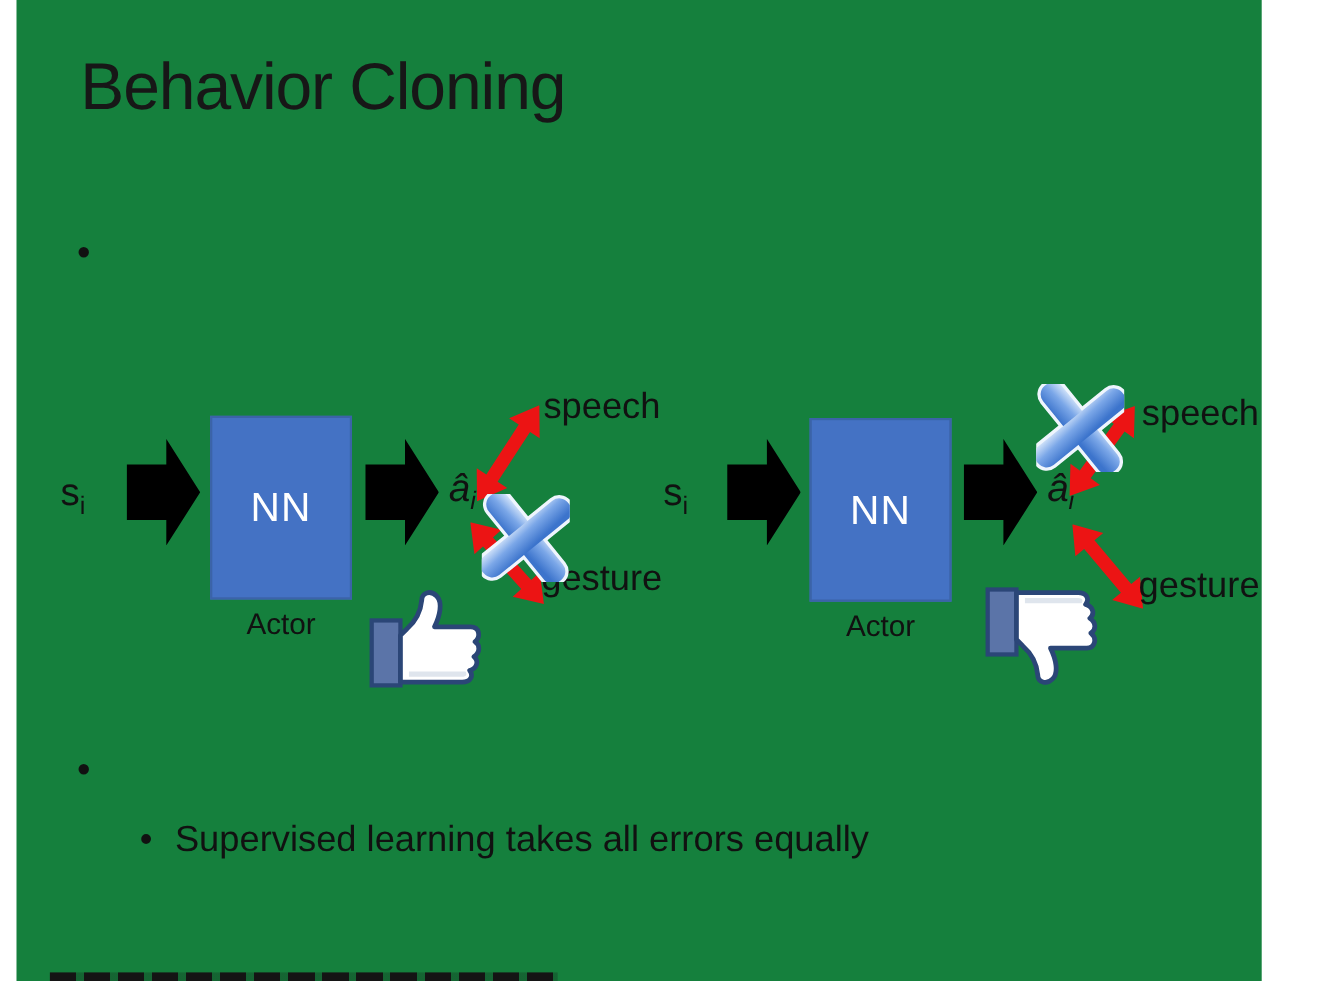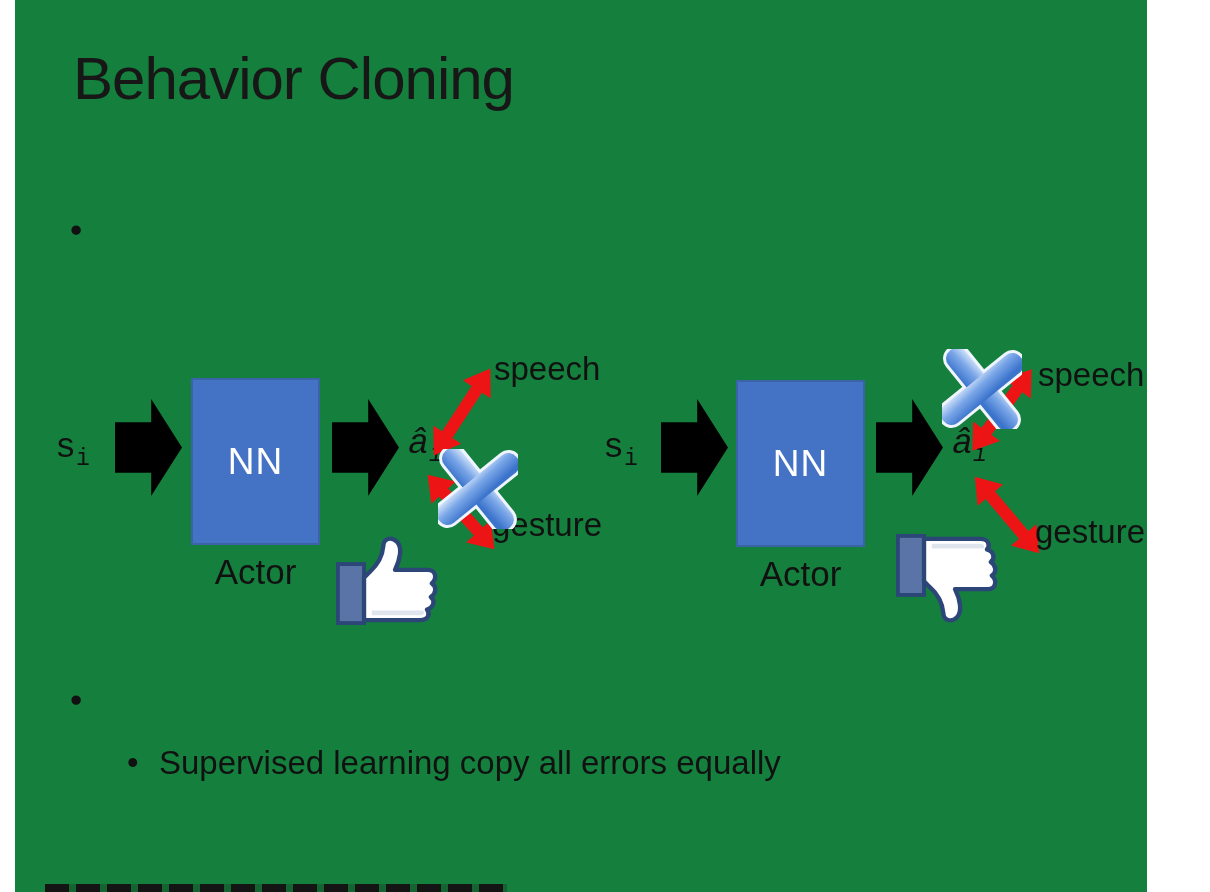--- a/index.html
+++ b/index.html
@@ -7,33 +7,33 @@
          font-family:"Liberation Sans",sans-serif;color:#1a1a1a;margin-left:15px;}
   .title{position:absolute;left:58px;top:44px;font-size:60px;font-weight:300;
          letter-spacing:-1px;color:#171717;}
   .bullet-row{position:absolute;display:flex;font-size:35px;line-height:1.5;color:#111;}
   .bullet-dot{width:34px;flex:0 0 34px;}
   .b1{left:55px;top:204px;width:1060px;}
   .b2{left:55px;top:674px;width:1100px;}
   .b3{left:112px;top:738px;font-size:33px;}
   .b3 .bullet-dot{width:32px;flex:0 0 32px;}
 
-  .io-label{position:absolute;font-size:35px;color:#111;font-family:Liberation Mono, monospace;}
+  .io-label{position:absolute;font-size:35px;color:#111;}
   .io-label sub{font-size:23px;}
-  .math-label{position:absolute;font-family:Liberation Mono, monospace;font-style:italic;
+  .math-label{position:absolute;font-family:Liberation Sans, sans-serif;font-style:italic;
               font-size:35px;color:#111;}
   .math-label sub{font-size:23px;font-style:italic;}
 
   .barrow{position:absolute;width:67px;height:97px;background:#000;
           clip-path:polygon(0 24%,54% 24%,54% 0,100% 50%,54% 100%,54% 76%,0 76%);}
   .nn-box{position:absolute;width:129px;height:167px;background:#4472c4;
           border:2px solid #3b63a8;box-sizing:border-box;display:flex;
           align-items:center;justify-content:center;}
   .nn-box span{color:#ffffff;font-size:37px;letter-spacing:1px;text-align:right;}
-  .actor-label{position:absolute;width:133px;text-align:center;font-size:35px;color:#111;}
+  .actor-label{position:absolute;width:133px;text-align:center;font-size:27px;color:#111;}
 
   .darrow{position:absolute;height:36px;background:#ec1414;
           clip-path:polygon(0 50%,24% 4%,24% 33%,76% 33%,76% 4%,100% 50%,76% 96%,76% 67%,24% 67%,24% 96%);
           transform-origin:center;}
   .side-label{position:absolute;font-size:33px;color:#111;}
 
   .cross{position:absolute;width:80px;height:80px;}
   .thumb{position:absolute;width:120px;height:95px;}
   .thumb svg{width:100%;height:100%;}
   .thumb.down svg{transform:scaleY(-1);}
@@ -151,18 +151,18 @@
       <path d="M38,85 L88,85 C92,85 93,82 91,80 L38,80 Z" fill="#dfe5ed"></path>
     </svg>
   </div>
 
   <div class="bullet-row b2">
     <span class="bullet-dot">•</span>
   </div>
 
   <div class="bullet-row b3">
     <span class="bullet-dot">•</span>
-    <span>Supervised learning copy all errors equally</span>
+    <span>Supervised learning takes all errors equally</span>
   </div>
 
   <div class="clipped-strip"></div>
 
 </div>
 
 </body></html>

